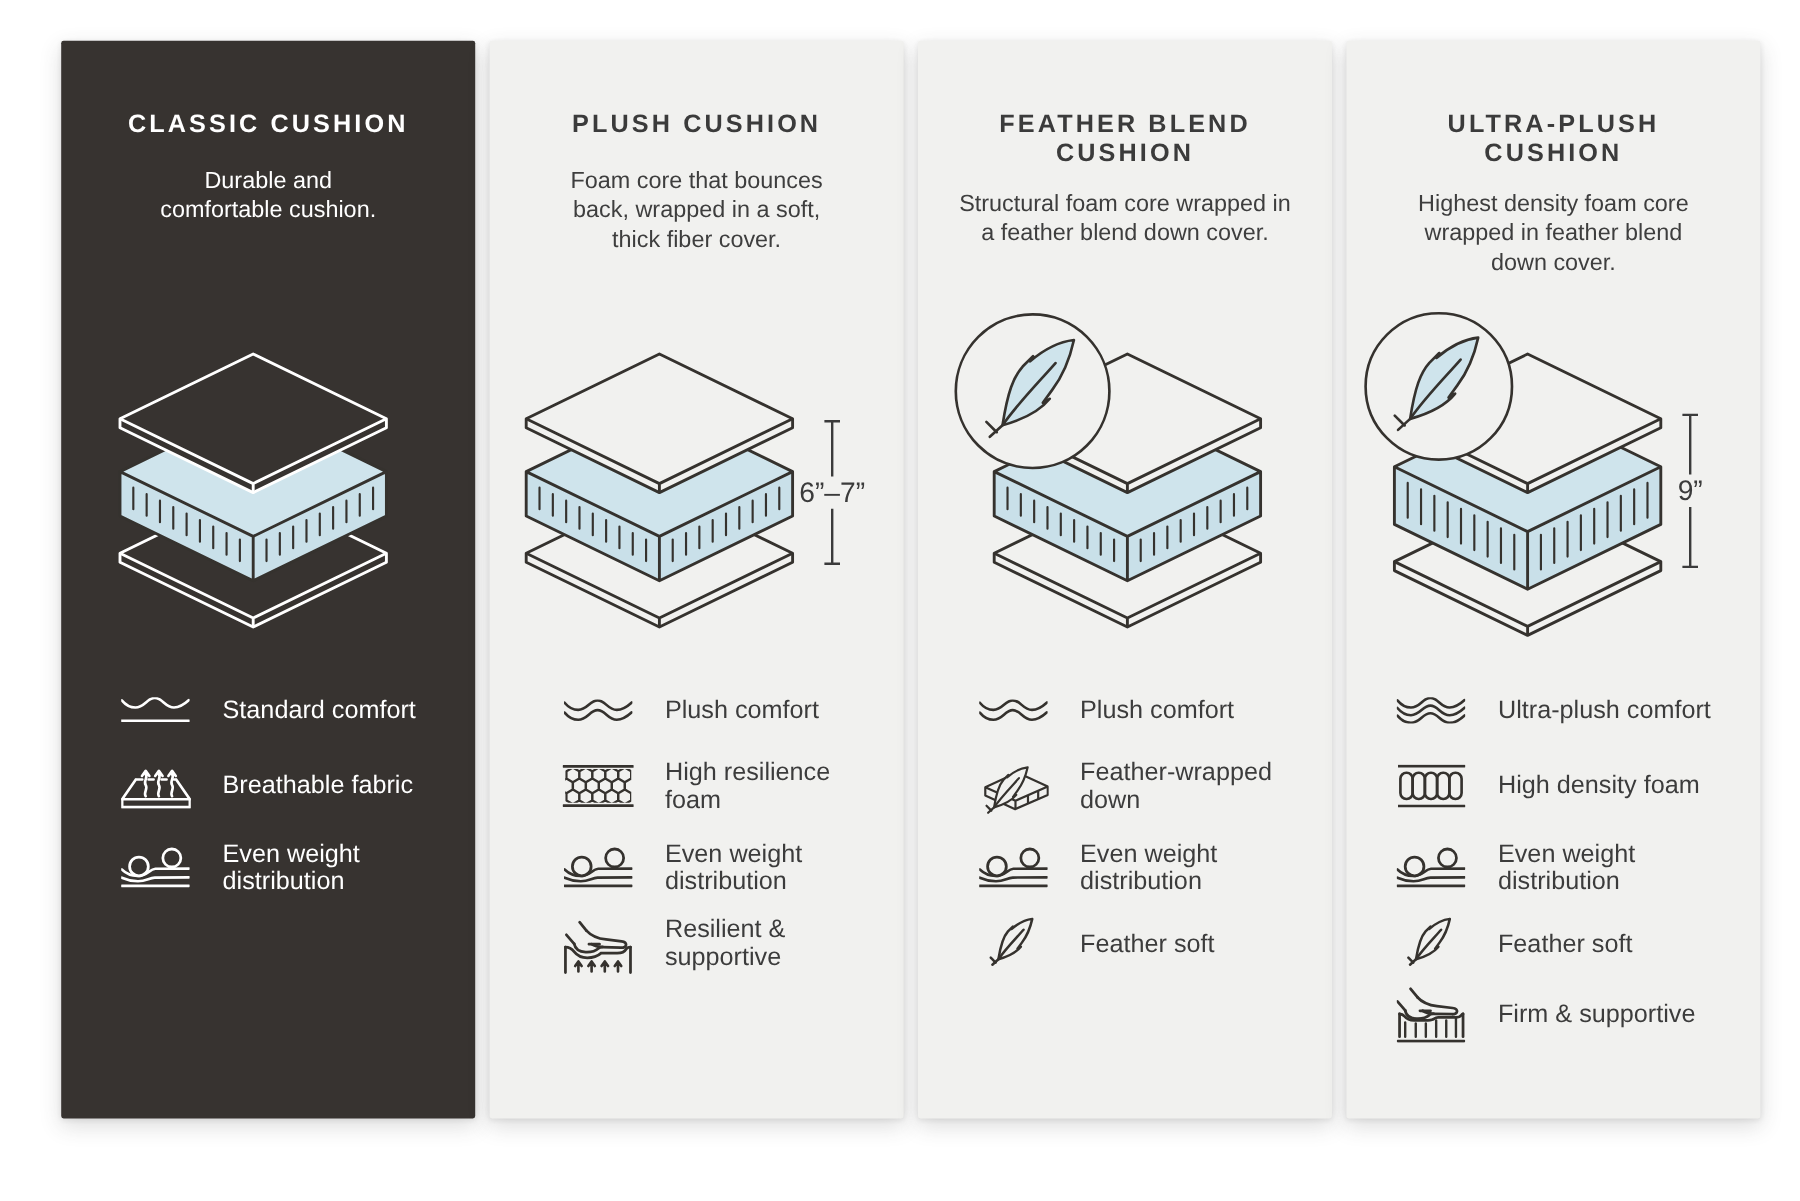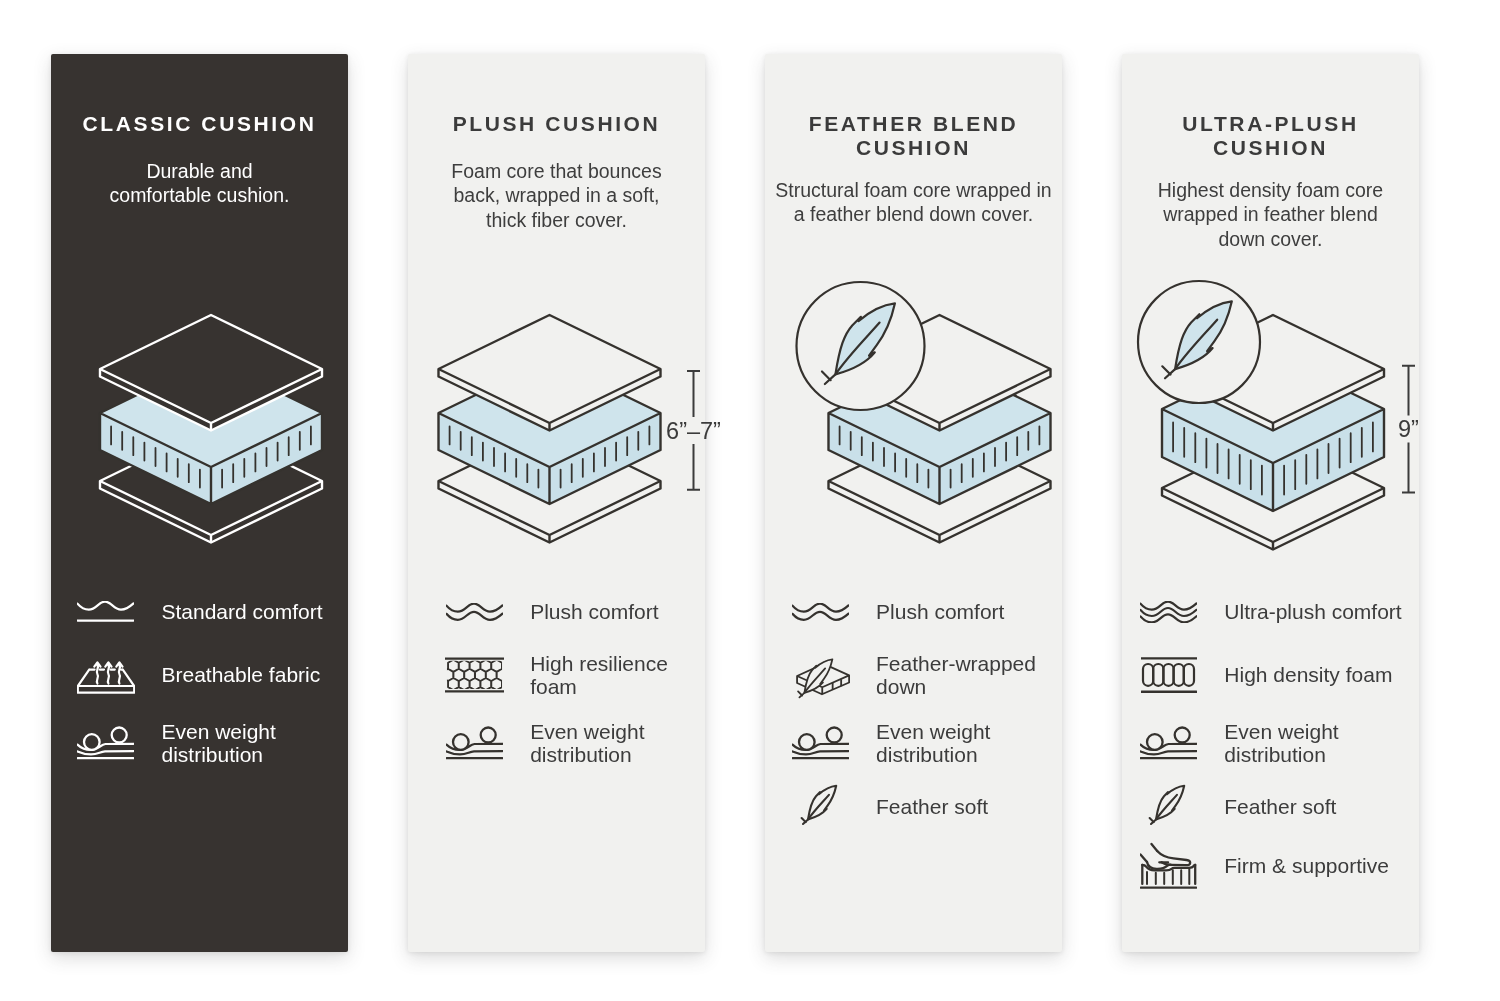--- a/index.html
+++ b/index.html
@@ -1,19 +1,19 @@
 <!DOCTYPE html>
 <html><head>
 <meta charset="utf-8">
 <style>
   html,body{margin:0;padding:0;}
   body{width:1500px;height:1001px;background:#ffffff;font-family:"Liberation Sans",sans-serif;overflow:hidden;}
   .page{position:relative;width:1500px;height:1001px;background:#ffffff;}
-  .card{position:absolute;top:54px;width:297px;height:898px;background:#f1f1ef;border-radius:2px;
-        box-shadow:0 6px 18px rgba(60,60,60,.18),0 1px 4px rgba(60,60,60,.10);}
+  .card{position:absolute;top:34px;width:321px;height:898px;background:#f1f1ef;border-radius:2px;
+        box-shadow:0 6px 18px rgba(60,60,60,.18),0 1px 4px rgba(60,60,60,.10);padding-left:24px;}
   .card.dark{background:#373330;}
   .card-title{position:absolute;top:58px;left:0;right:0;margin:0;text-align:center;
       font-size:21px;line-height:23.5px;font-weight:bold;letter-spacing:2.6px;color:#3b3b3b;white-space:pre-line;}
   .dark .card-title{color:#ffffff;}
   .card-desc{position:absolute;left:8px;right:8px;margin:0;text-align:center;
       font-size:19.5px;line-height:24.3px;font-weight:normal;color:#3e3e3e;white-space:pre-line;}
   .dark .card-desc{color:#ffffff;}
   .desc-a{top:105px;}
   .desc-b{top:124px;}
   .diagram{position:absolute;top:220px;left:0;width:321px;height:300px;}
@@ -156,20 +156,39 @@
       <path d="M0.5,19.6 C4,23 8,25 13.5,25 C21.5,25 23.5,19.3 28.5,19 L56.5,18.8" fill="none" stroke="#35322e" stroke-width="2.2" stroke-linecap="round"></path>
       <path d="M0.5,26.4 C5,28.4 9,29.4 14,29.4 C21,29.4 23,26.6 28,26.3 L56.5,26.1" fill="none" stroke="#35322e" stroke-width="2.2" stroke-linecap="round"></path>
       <path d="M0.5,33.2 H56.5" fill="none" stroke="#35322e" stroke-width="2.2" stroke-linecap="round"></path>
       <circle cx="14.8" cy="17" r="7.8" fill="#f1f1ef" stroke="#35322e" stroke-width="2.3"></circle>
       <circle cx="42.2" cy="10" r="7.5" fill="#f1f1ef" stroke="#35322e" stroke-width="2.3"></circle>
               </svg>
             </span>
           <span class="f-label">Even weight
 distribution</span>
         </div>
+        <div class="feature-row h4">
+          <span class="f-icon">
+              <svg width="57" height="53" viewBox="0 0 57 53">
+      <path d="M1.2,29.3 V50.5 M55.4,29.3 V50.5" fill="none" stroke="#35322e" stroke-width="2.3" stroke-linecap="round"></path>
+      <path d="M1.2,29.3 C4.4,29.3 6.4,30.5 8.4,33 C10.9,36.2 14.4,38.2 19.4,38.2 C24.4,38.2 28.4,36.5 30.9,34.3 L44.4,34.3 C49.4,34.3 50.9,32.5 51.9,30.8 C52.7,29.8 53.7,29.3 55.4,29.3" fill="none" stroke="#35322e" stroke-width="2.3" stroke-linecap="round"></path>
+      <g transform="translate(2,8.5)">
+      <path d="M6.5,18 C7.3,22.3 11,24.7 16,24.9 C20.5,25.1 24.6,23.8 26.9,21.7 C27.9,20.8 28.9,20.6 30.1,20.6" fill="none" stroke="#35322e" stroke-width="2.3" stroke-linecap="round"></path>
+      <path d="M16.7,7 C20.5,11.2 26,13.6 33,14.4 L46,16 C48.8,16.4 49.7,17.5 49.7,18.8 C49.7,20.4 48.1,21.3 45.3,21.2 L30,20.8 C26.5,20.7 23.5,20 21,18.3" fill="none" stroke="#35322e" stroke-width="2.3" stroke-linecap="round" stroke-linejoin="round"></path>
+      <path d="M0,10.5 L6.5,18 M11,0 L16.7,7 M18.8,18.3 H27.6" fill="none" stroke="#35322e" stroke-width="2.3" stroke-linecap="round"></path>
+    </g>
+      <path d="M12,49.5 V42.8 M9.3,45 L12,41.2 L14.7,45" fill="none" stroke="#35322e" stroke-width="2.2" stroke-linecap="round" stroke-linejoin="round"></path>
+                <path d="M23,49.5 V42.8 M20.3,45 L23,41.2 L25.7,45" fill="none" stroke="#35322e" stroke-width="2.2" stroke-linecap="round" stroke-linejoin="round"></path>
+                <path d="M34,49.5 V42.8 M31.3,45 L34,41.2 L36.7,45" fill="none" stroke="#35322e" stroke-width="2.2" stroke-linecap="round" stroke-linejoin="round"></path>
+                <path d="M45,49.5 V42.8 M42.3,45 L45,41.2 L47.7,45" fill="none" stroke="#35322e" stroke-width="2.2" stroke-linecap="round" stroke-linejoin="round"></path>
+      </svg>
+            </span>
+          <span class="f-label">Resilient &amp;
+supportive</span>
+        </div>
       </div>
     </div>
   </section>
 
   <section class="card" style="left:765px">
     <h2 class="card-title">FEATHER BLEND
 CUSHION</h2>
     <p class="card-desc desc-b">Structural foam core wrapped in
 a feather blend down cover.</p>
     <div class="diagram"><svg width="321" height="300" viewBox="0 0 321 300">

